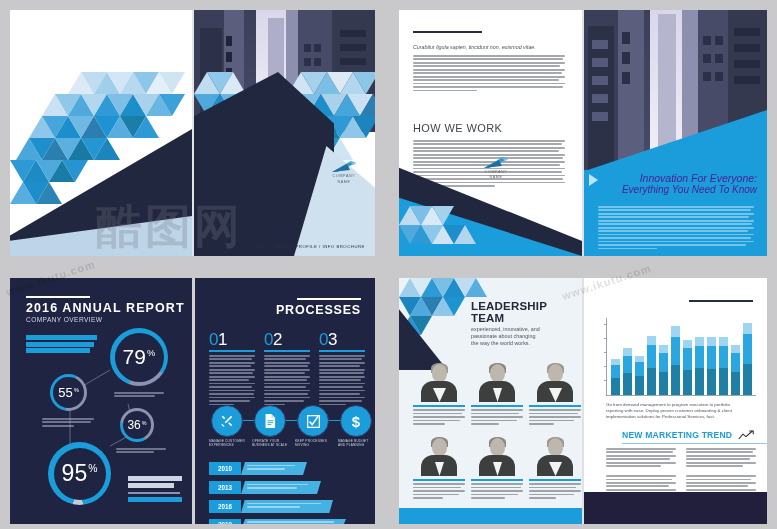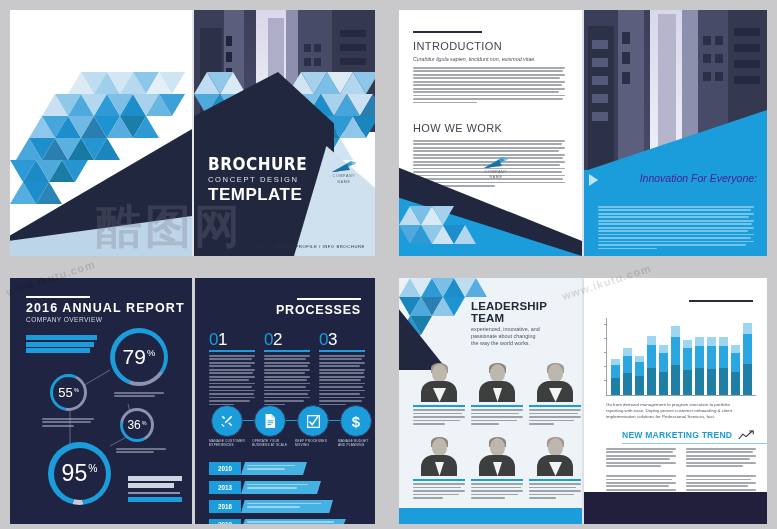--- a/index.html
+++ b/index.html
@@ -240,25 +240,20 @@
 
       <i class="tri" style="left:107px;top:86px;border-left:13px solid transparent;border-right:13px solid transparent;border-bottom:22px solid #9fcfeb;"></i>
       <i class="tri" style="left:120px;top:86px;border-left:13px solid transparent;border-right:13px solid transparent;border-top:22px solid #2694d0;"></i>
       <i class="tri" style="left:133px;top:86px;border-left:13px solid transparent;border-right:13px solid transparent;border-bottom:22px solid #cfe5f4;"></i>
     </div>
 
     <div class="darkwedge" style="left:0;top:62px;width:140px;height:184px;clip-path:polygon(0 24%,60% 0,100% 28%,100% 100%,0 100%);"></div>
     <div style="position:absolute;left:0;bottom:0;width:181px;height:76px;background:#bcd5e8;clip-path:polygon(100% 0,100% 100%,0 100%,0 100%);z-index:-1;"></div>
     <div style="position:absolute;left:100px;bottom:0;width:81px;height:110px;background:#cfe0ee;clip-path:polygon(40% 0,100% 38%,100% 100%,0 100%);"></div>
 
-    <div class="cover-title">
-      <div class="t1">BROCHURE</div>
-      <div class="t2">CONCEPT DESIGN</div>
-      <div class="t3">TEMPLATE</div>
-    </div>
 
     <div class="logo-wrap" style="right:18px;bottom:72px;">
       <div class="logo-mark">
         <svg width="26" height="13" viewBox="0 0 26 13">
           <path d="M1 12 L20 1 L25 3 L6 12 Z" fill="#2f9ad6"></path>
           <path d="M1 12 L16 4 L19 10 Z" fill="#1d6fa0"></path>
           <path d="M19 2 L25 3 L23 5 Z" fill="#8fc8e9"></path>
         </svg>
       </div>
       <div class="logo-txt">COMPANY</div>
@@ -268,21 +263,20 @@
     <div class="cover-foot">2018 / COMPANY PROFILE / INFO BROCHURE</div>
   </div>
 </div>
 
 <div class="sheet" id="p2">
 
   <div class="lpage">
     <div class="rule" style="position:absolute;left:14px;top:21px;width:69px;"></div>
 
     <div style="position:absolute;left:14px;top:30px;width:152px;">
-      <div class="sec-h">INTRODUCTION</div>
       <div class="sec-sub">Curabitur ligula sapien, tincidunt non, euismod vitae.</div>
       <div class="lorem w">
         <span style="width:100%"></span>
           <span style="width:99%"></span>
           <span style="width:100%"></span>
         <span style="width:97%"></span>
           <span style="width:100%"></span>
           <span style="width:98%"></span>
         <span style="width:100%"></span>
           <span style="width:96%"></span>
@@ -370,20 +364,21 @@
       <b style="left:150px;top:18px;width:26px;height:8px;background:#262a40;"></b>
       <b style="left:150px;top:34px;width:26px;height:8px;background:#262a40;"></b>
       <b style="left:150px;top:50px;width:26px;height:8px;background:#262a40;"></b>
       <b style="left:150px;top:66px;width:26px;height:8px;background:#262a40;"></b>
     </div>
     <div style="position:absolute;left:0;top:100px;width:183px;height:146px;background:#1b9ddb;clip-path:polygon(0 42%,100% 0,100% 100%,0 100%);"></div>
 
     <div class="innov">
       <div class="innov-arrow"></div>
       <div class="l1">Innovation For Everyone:</div>
+      <div class="l2">Everything You Need To Know</div>
     </div>
 
     <div class="lorem w" style="position:absolute;left:14px;top:196px;width:156px;color:#bfe4f7;">
       <span style="width:100%"></span>
         <span style="width:98%"></span>
         <span style="width:100%"></span>
       <span style="width:97%"></span>
         <span style="width:100%"></span>
         <span style="width:99%"></span>
       <span style="width:100%"></span>

